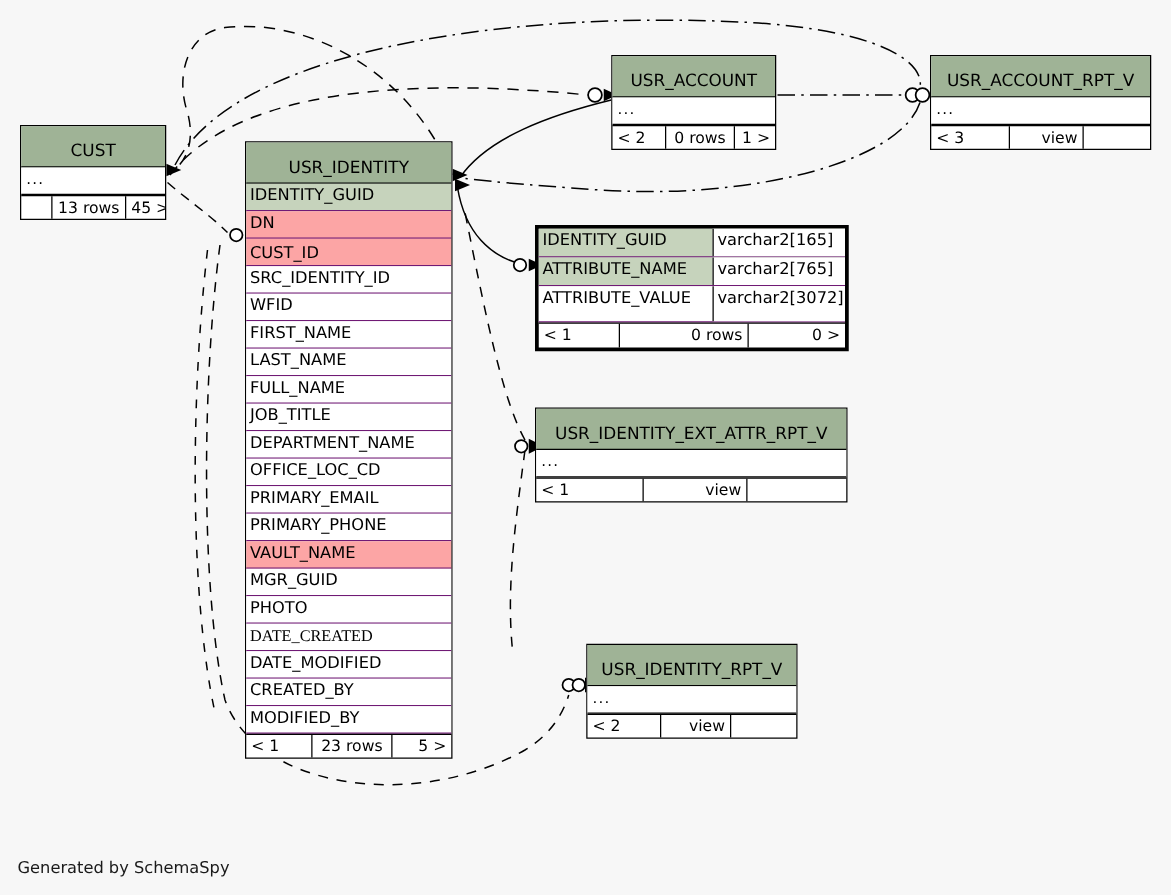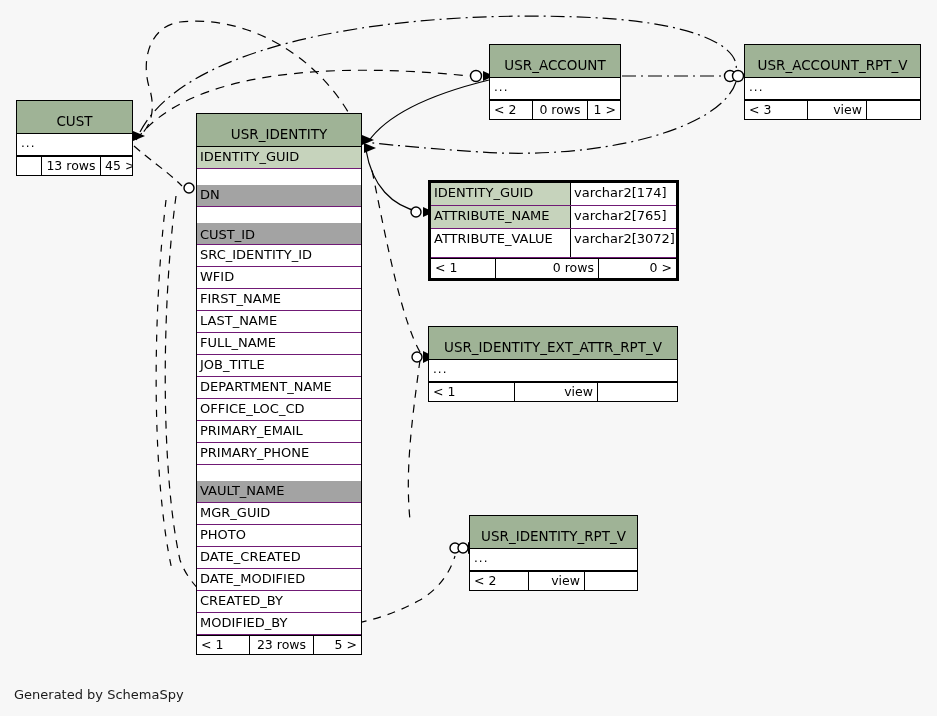--- a/index.html
+++ b/index.html
@@ -59,21 +59,21 @@
     box-sizing: border-box;
     white-space: nowrap;
     overflow: hidden;
   }
   .col-name { flex: 1 1 auto; }
   .col-type {
     border-left: 1px solid #000;
     flex: 0 0 auto;
   }
   .pk   { background: #c6d3bc; }
-  .idx  { background: #a3a3a3; margin-top: 16px; }
+  .idx  { background: #fca5a5; }
   .plain{ background: #ffffff; }
   .ellipsis-row {
     background: #ffffff;
     padding: 3px 4px 6px 4px;
     border-bottom: 1px solid #000;
     box-sizing: border-box;
     color: #000;
     letter-spacing: 1px;
     font-size: 12px;
   }
@@ -219,21 +219,21 @@
       </div>
     <div class="ent-row idx" style="height:22px;">
         <div class="cell col-name">VAULT_NAME</div>
       </div>
     <div class="ent-row plain" style="height:22px;">
         <div class="cell col-name">MGR_GUID</div>
       </div>
     <div class="ent-row plain" style="height:22px;">
         <div class="cell col-name">PHOTO</div>
       </div>
-    <div class="ent-row plain" style="height:22px;">
+    <div class="ent-row plain" style="height:22px;font-family:Liberation Serif, serif;">
         <div class="cell col-name">DATE_CREATED</div>
       </div>
     <div class="ent-row plain" style="height:22px;">
         <div class="cell col-name">DATE_MODIFIED</div>
       </div>
     <div class="ent-row plain" style="height:22px;">
         <div class="cell col-name">CREATED_BY</div>
       </div>
     <div class="ent-row plain" style="height:22px;">
         <div class="cell col-name">MODIFIED_BY</div>
@@ -263,21 +263,21 @@
       <div class="fcell left" style="width:62px;">&lt; 3</div>
       <div class="fcell midr" style="width:60px;">view</div>
       <div class="fcell rightblank" style="width:53px;"></div>
     </div>
   </div>
 
   <div class="entity focus" style="left:428px; top:180px; width:251px;">
 
     <div class="ent-row pk" style="height:23px;">
       <div class="cell col-name">IDENTITY_GUID</div>
-      <div class="cell col-type plain" style="width:106px;">varchar2[174]</div>
+      <div class="cell col-type plain" style="width:106px;">varchar2[165]</div>
     </div>
     <div class="ent-row pk" style="height:23px;">
       <div class="cell col-name">ATTRIBUTE_NAME</div>
       <div class="cell col-type plain" style="width:106px;">varchar2[765]</div>
     </div>
     <div class="ent-row plain" style="height:29px;">
       <div class="cell col-name">ATTRIBUTE_VALUE</div>
       <div class="cell col-type plain" style="width:106px;">varchar2[3072]</div>
     </div>
 

